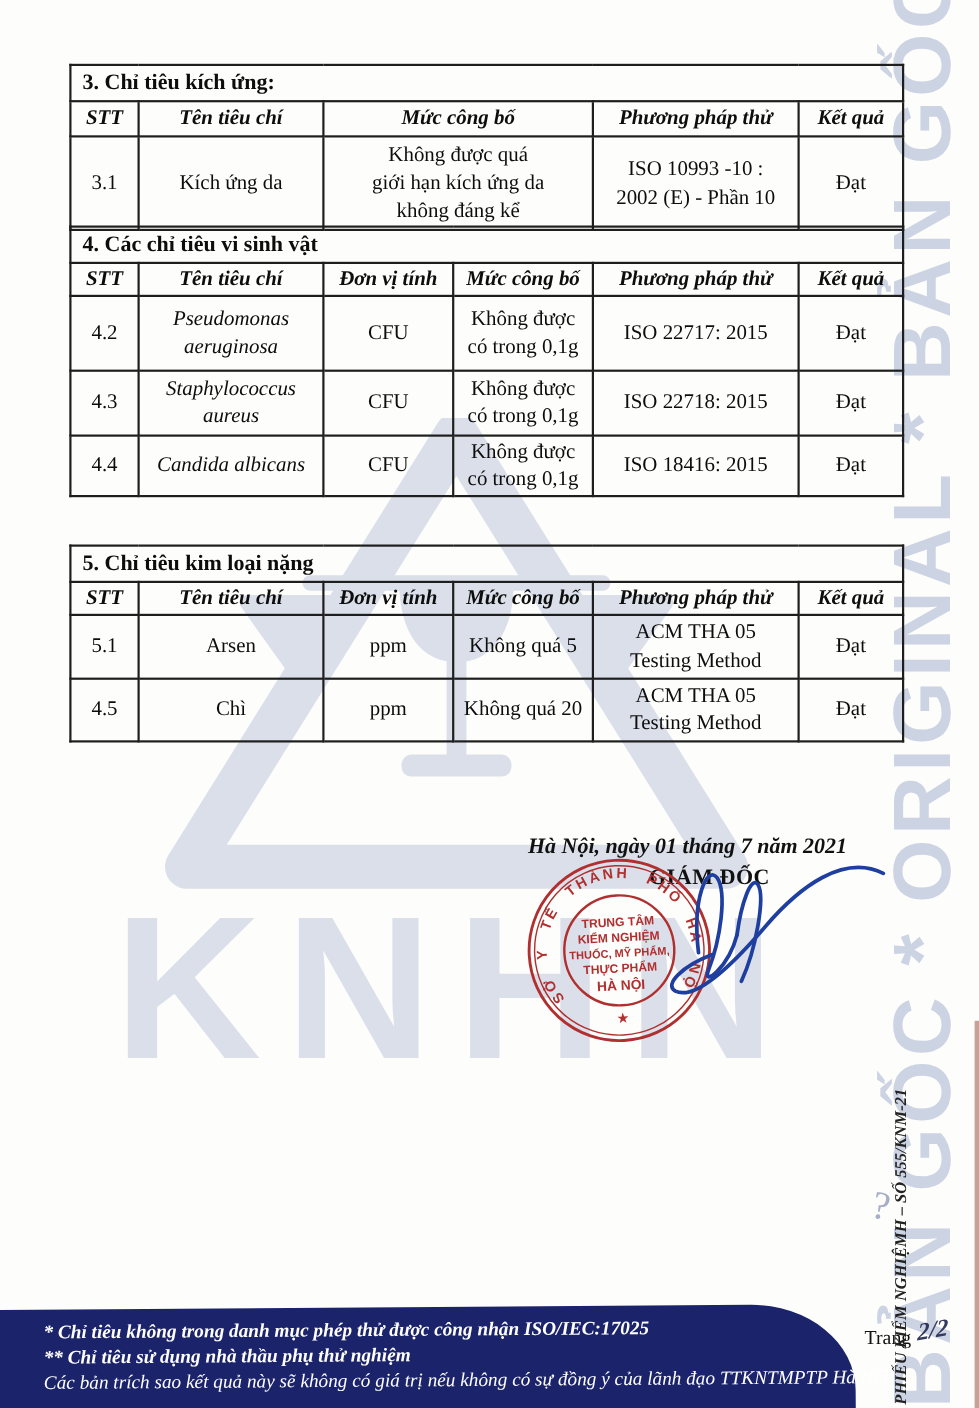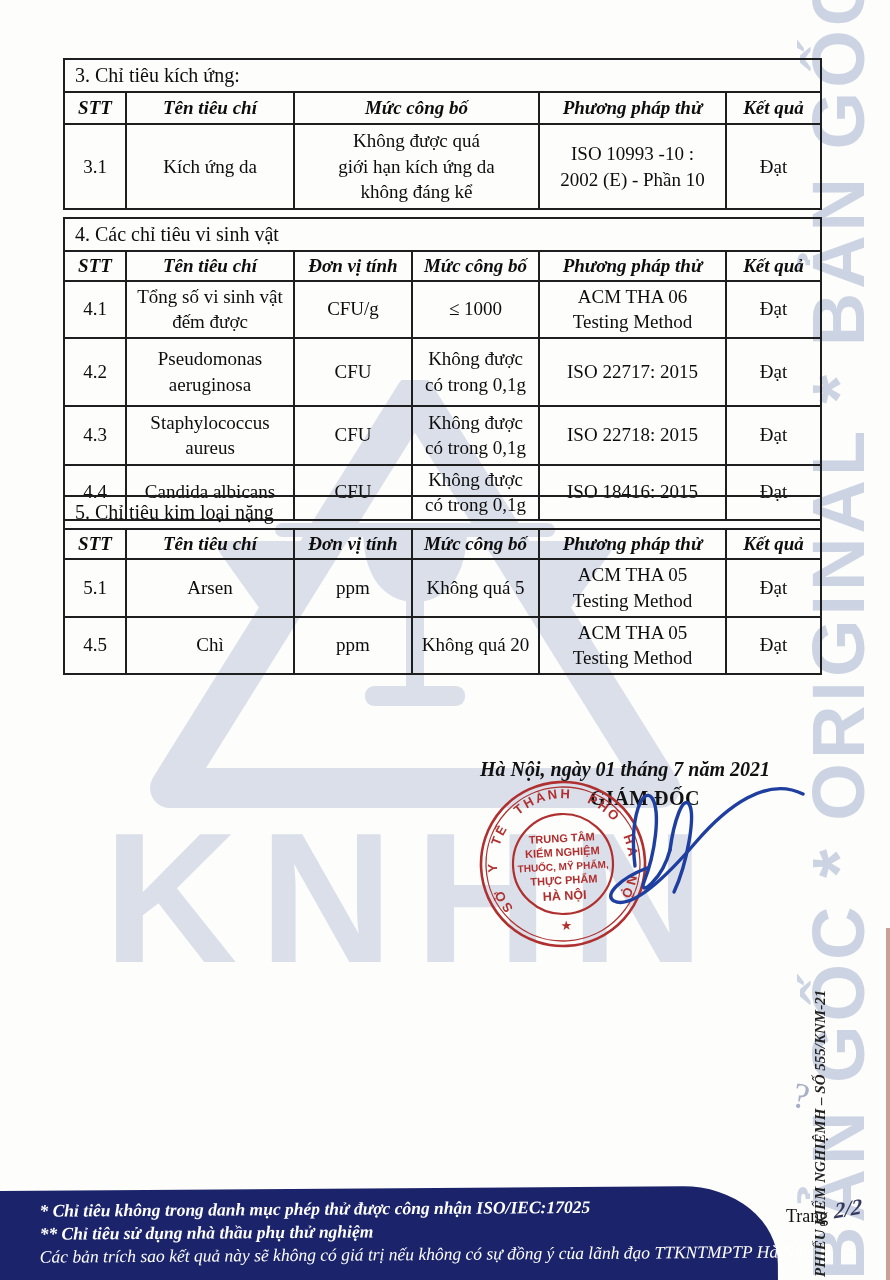--- a/index.html
+++ b/index.html
@@ -14,24 +14,24 @@
         margin:0 auto;height:1280px;text-align:center;}
   .wm-logo{position:absolute;left:95px;top:380px;width:640px;height:600px;z-index:0;opacity:.5;}
   .wm-mark{position:absolute;left:793px;top:1075px;font-size:36px;color:#a7aec5;
         transform:rotate(12deg);z-index:1;font-family:"Liberation Serif",serif;}
   .edge-strip{position:absolute;right:0;top:928px;width:4px;height:352px;background:#b9897f;opacity:.8;z-index:6;}
 
   
   table.sheet{position:absolute;border-collapse:collapse;table-layout:fixed;z-index:2;background:transparent;}
   table.sheet td{border:2px solid #1e1e1e;font-size:19px;text-align:center;vertical-align:middle;
         white-space:pre-line;padding:1px 4px;line-height:1.35;color:#0d0d0d;}
-  tr.t-title td{text-align:left;font-weight:normal;font-size:20px;white-space:normal;padding:2px 10px;border-radius:12px;}
+  tr.t-title td{text-align:left;font-weight:bold;font-size:20px;white-space:normal;padding:2px 10px;border-radius:12px;}
   tr.t-head td{font-style:italic;font-weight:700;}
   td.cell-name{text-align:left;padding-left:10px;}
-  .sp-italic{}
+  .sp-italic{font-style:italic;}
   td.v-top{vertical-align:top;padding-top:4px;}
 
   
   .conclusion{position:absolute;left:63px;top:676px;width:768px;font-size:20.5px;line-height:28px;z-index:2;}
   .conclusion b{font-style:italic;}
   .dateline{position:absolute;left:430px;top:758px;width:390px;text-align:center;
         font-style:italic;font-weight:bold;font-size:20px;z-index:2;}
   .director{position:absolute;left:540px;top:787px;width:210px;text-align:center;
         font-weight:bold;font-size:20px;letter-spacing:.5px;z-index:2;}
   .stamp{position:absolute;left:477px;top:778px;width:172px;height:172px;z-index:3;transform:rotate(-3deg);}
@@ -104,50 +104,40 @@
       <td>Không được quá
 giới hạn kích ứng da
 không đáng kể</td>
       <td>ISO 10993 -10 :
 2002 (E) -  Phần 10</td>
       <td>Đạt</td>
     </tr>
   </tbody>
     </table>
 
-  <table class="sheet" style="left:63px;top:217px;width:757px;padding-left:21px;">
+  <table class="sheet" style="left:63px;top:205px;width:757px;padding-left:21px;">
     <colgroup>
         <col style="width:62px">
         <col style="width:168px">
         <col style="width:118px">
         <col style="width:127px">
         <col style="width:187px">
         <col style="width:95px">
       </colgroup>
     <tbody>
         <tr class="t-title" style="height:30px">
           <td colspan="6">4. Các chỉ tiêu vi sinh vật</td>
         </tr>
     <tr class="t-head" style="height:29px">
       <td>STT</td>
       <td>Tên tiêu chí</td>
       <td>Đơn vị tính</td>
       <td>Mức công bố</td>
       <td>Phương pháp thử</td>
       <td>Kết quả</td>
-    </tr>
-    <tr style="height:57px">
-      <td>4.1</td>
-      <td class="cell-name">Tổng số vi sinh vật
-đếm được</td>
-      <td>CFU/g</td>
-      <td>≤ 1000</td>
-      <td>ACM THA 06
-Testing Method</td>
-      <td class="v-top">Đạt</td>
     </tr>
     <tr style="height:68px">
       <td>4.2</td>
       <td class="cell-name sp-italic">Pseudomonas
 aeruginosa</td>
       <td>CFU</td>
       <td>Không được
 có trong 0,1g</td>
       <td>ISO 22717: 2015</td>
       <td>Đạt</td>

